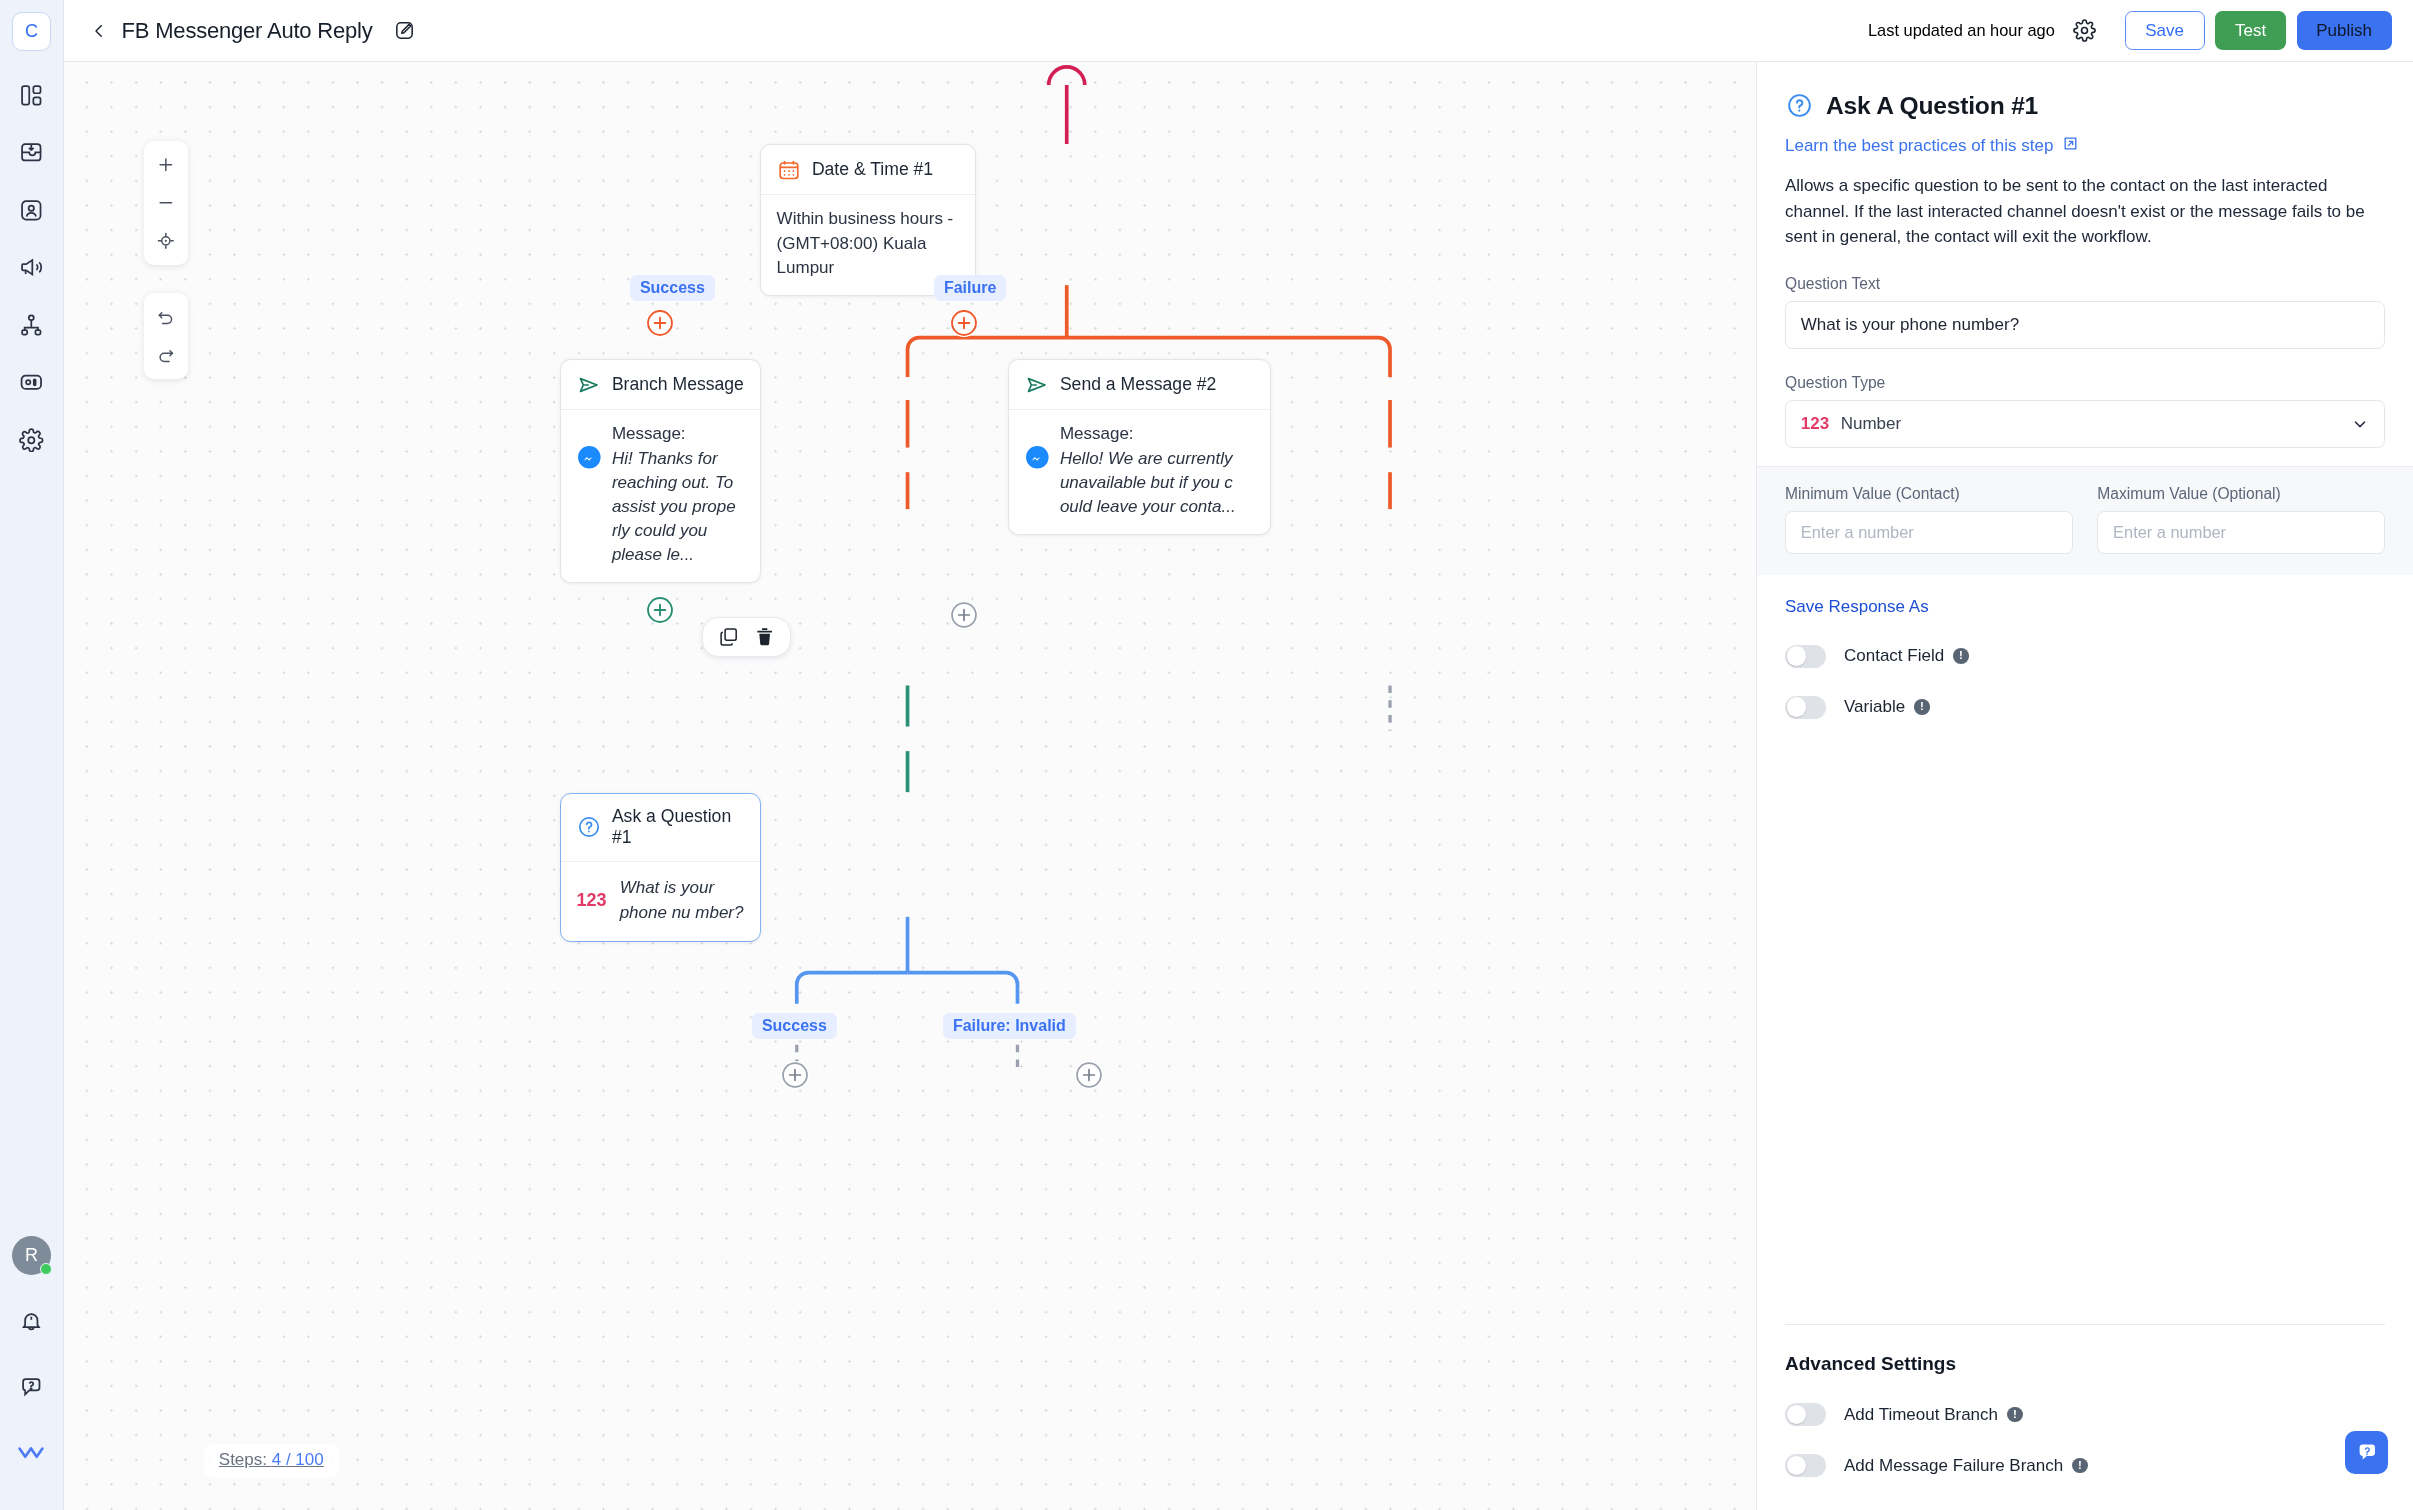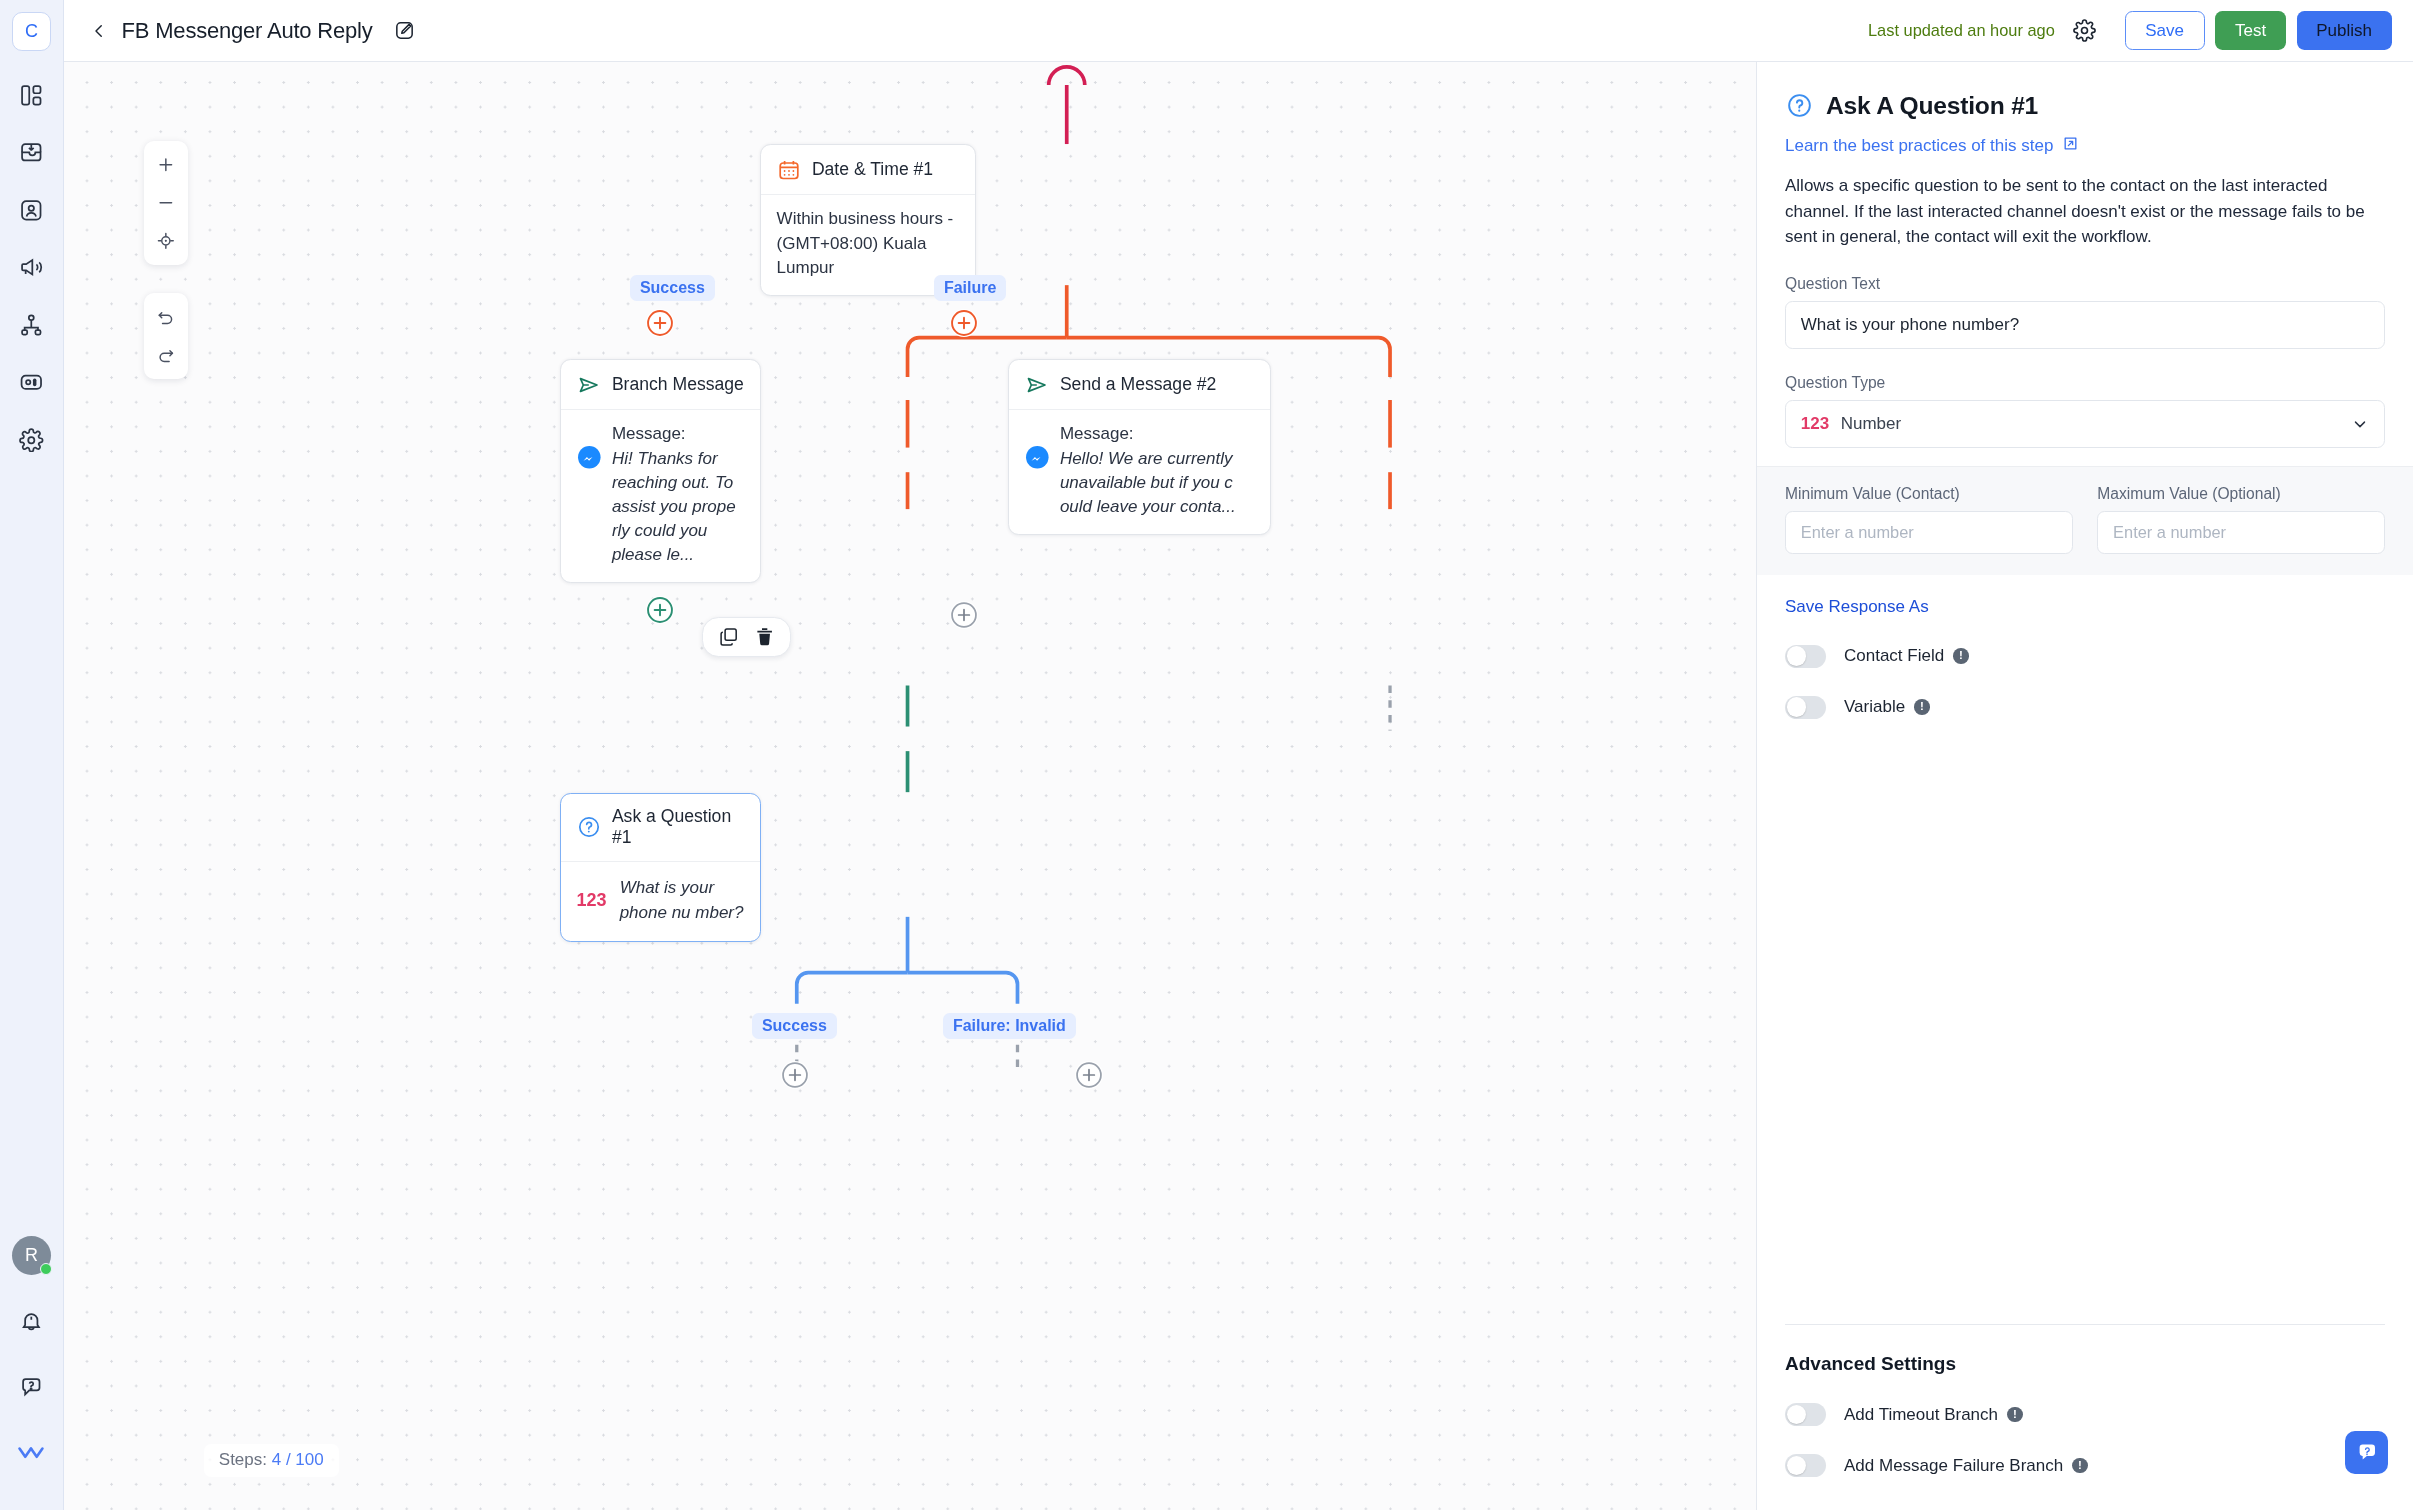--- a/index.html
+++ b/index.html
@@ -64,21 +64,21 @@
     color: #1c2430;
   }
   .back-btn svg { width: 18px; height: 18px; }
   .wf-title {
     font-size: 22px; font-weight: normal; color: #171f2b;
     margin-left: 6.6px; margin-right: 18px; letter-spacing: -0.2px;
   }
   .edit-icon { width: 28px; height: 28px; color: #1c2430; display:flex; align-items:center; justify-content:center;}
   .edit-icon svg { width: 23px; height: 23px; }
   .header-spacer { flex: 1; }
-  .last-updated { font-size: 16.4px; color: #4d7c0f; margin-right: 13px; }
+  .last-updated { font-size: 16.4px; color: #000000; margin-right: 13px; }
   .gear-btn { width: 33px; height: 33px; display:flex; align-items:center; justify-content:center; color:#1c2430; margin-right: 13px; }
   .gear-btn svg { width: 23px; height: 23px; }
   .btn {
     height: 39px; border-radius: 7.4px; font-size: 17px;
     display: flex; align-items: center; justify-content: center;
     padding: 0 19.7px; margin-left: 10.7px; white-space: nowrap;
   }
   .btn-save { background: #fff; border: 0.8px solid #5b8df8; color: #2f6df6; }
   .btn-test { background: #3f9e54; color: #fff; }
   .btn-publish { background: #3b72f0; color: #0f172a; }
@@ -107,20 +107,21 @@
     width: 44px; height: 38px; display: flex; align-items: center; justify-content: center;
     color: #4a5161;
   }
   .ctrl-btn svg { width: 19.7px; height: 19.7px; }
 
   .steps-pill {
     position: absolute; left: 140px; bottom: 33px;
     background: rgba(255,255,255,.82); border-radius: 6.6px;
     padding: 6.6px 14.8px; font-size: 17px; color: #6b7280;
     z-index: 6;
+    text-decoration: underline;
   }
   .steps-pill b { color: #4b7bf5; font-weight: normal; }
 
   
   .flow-svg { position: absolute; inset: 0; width: 100%; height: 100%; pointer-events: none; }
 
   
   .node {
     position: absolute; background: #fff; border: 0.8px solid #e2e5ea;
     border-radius: 10.7px; box-shadow: 0 0.8px 3.3px rgba(20,30,60,.07);

